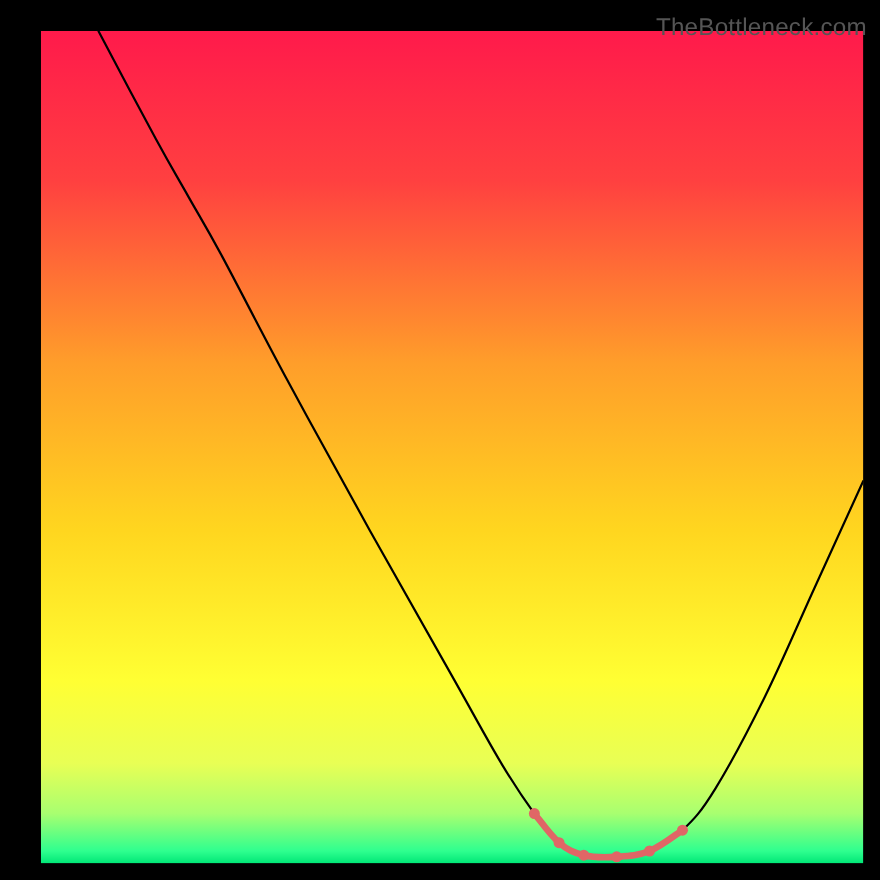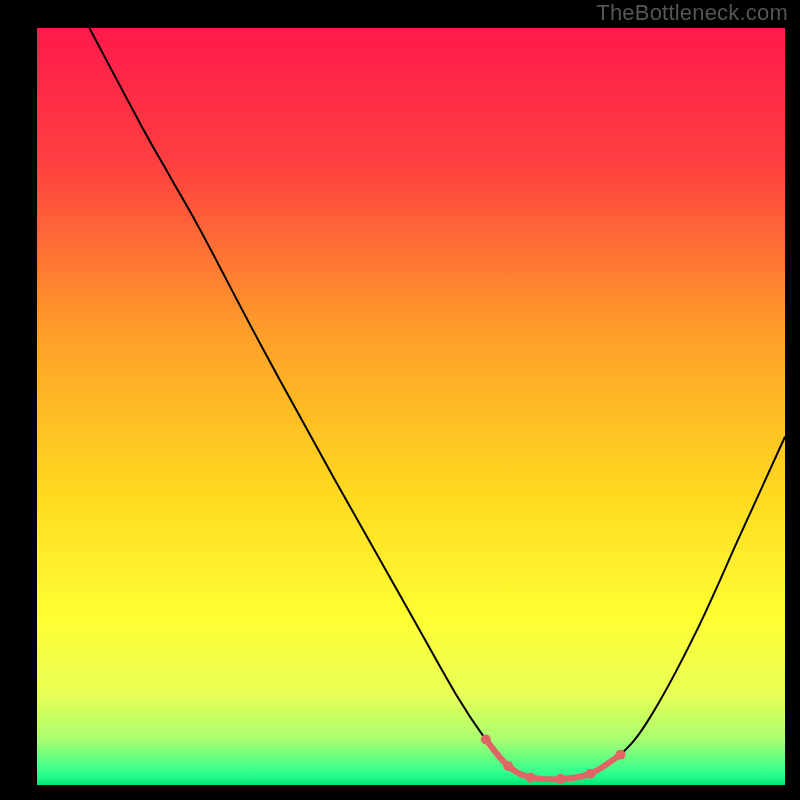--- a/index.html
+++ b/index.html
@@ -11,21 +11,21 @@
     overflow: hidden;
     font-family: Arial, Helvetica, sans-serif;
   }
   .chart-container {
     position: relative;
     width: 800px;
     height: 800px;
   }
   .watermark {
     position: absolute;
-    top: 0;
+    top: 12px;
     right: 12px;
     color: #555;
     font-size: 22px;
     font-weight: 500;
     z-index: 10;
     letter-spacing: 0.2px;
     margin-left: 20px;
   }
   svg {
     display: block;

